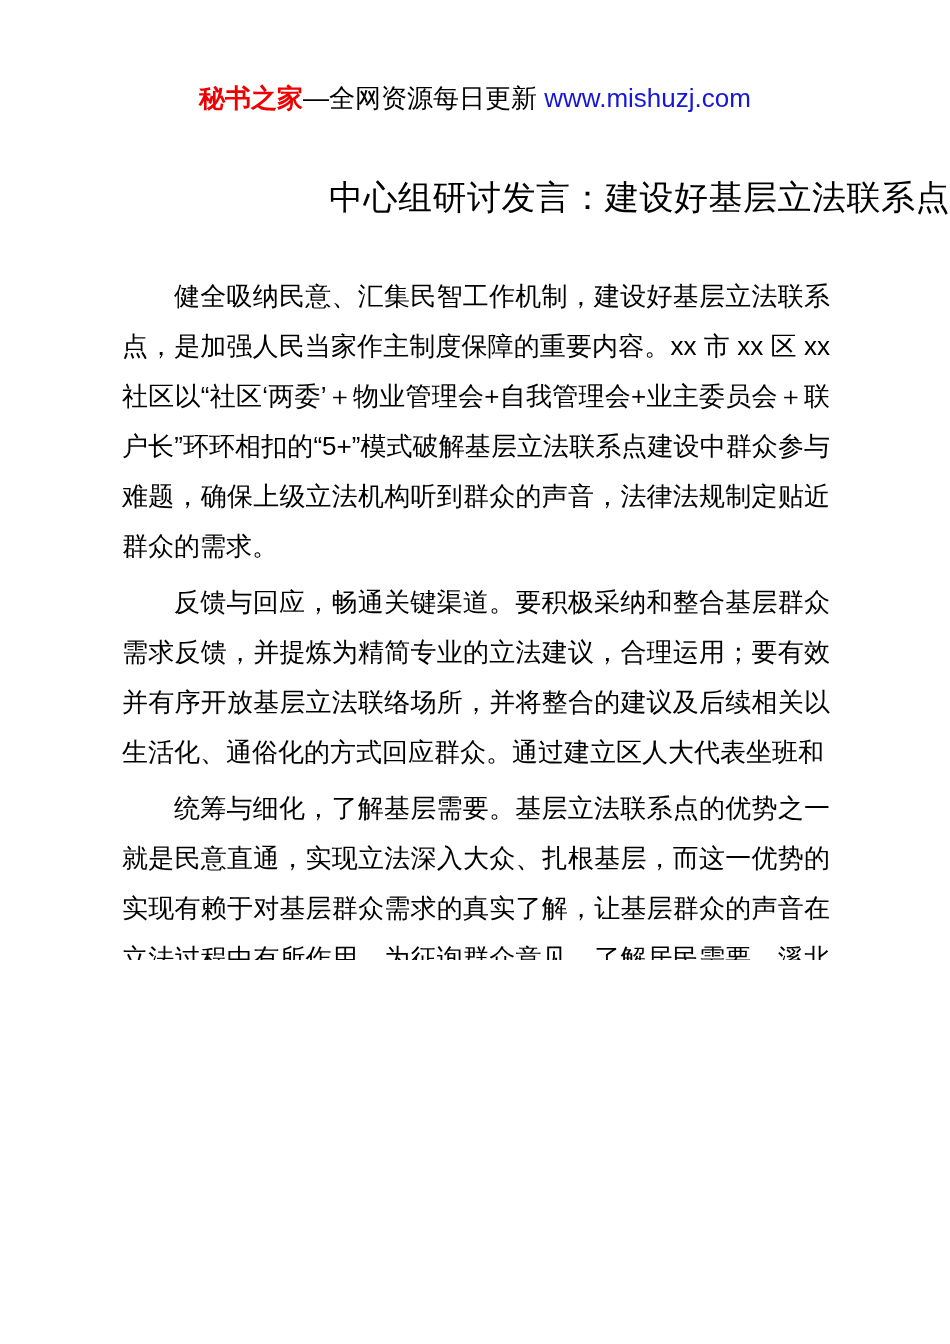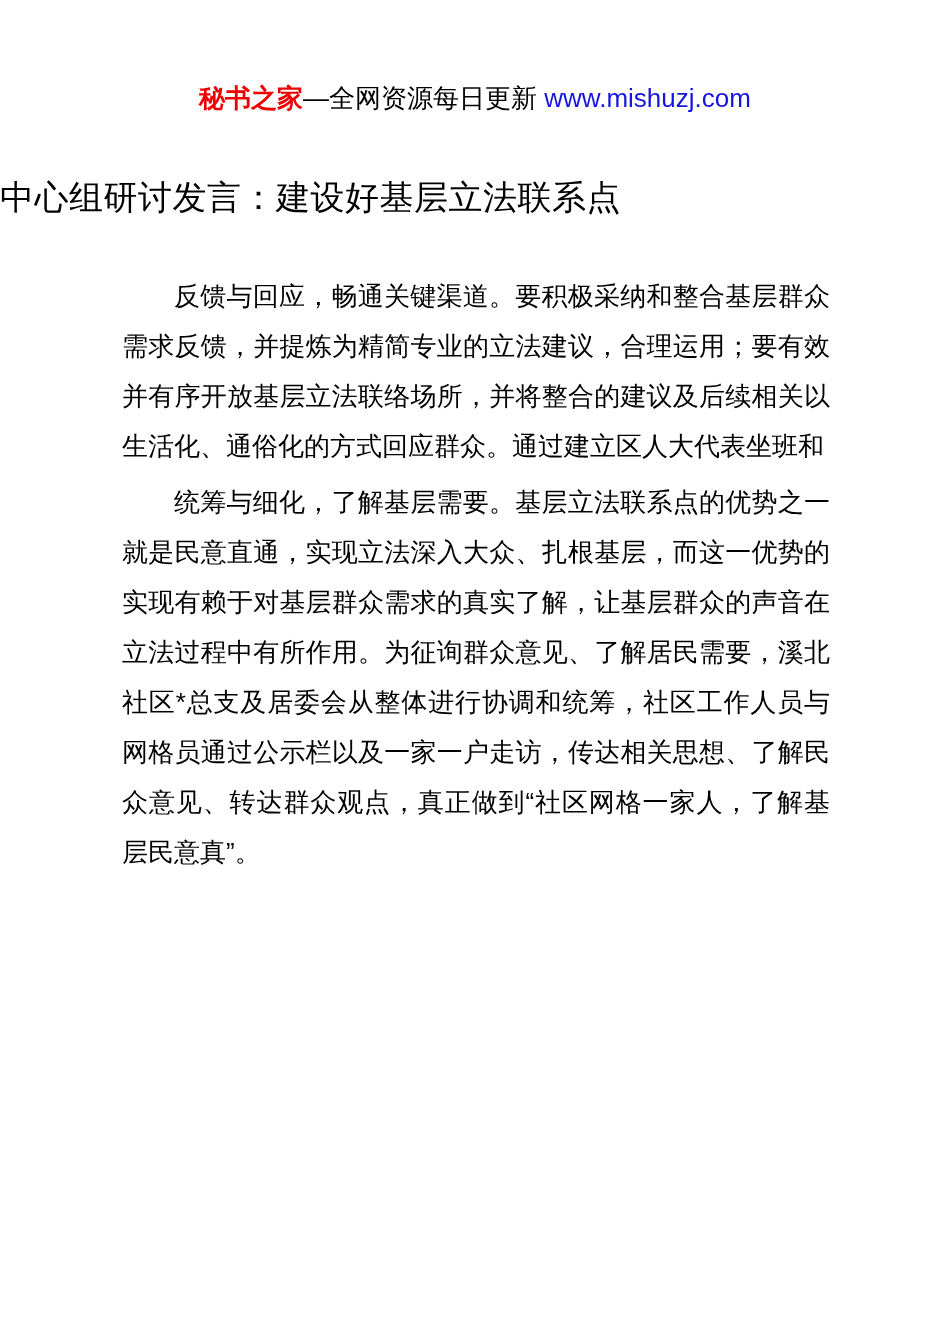--- a/index.html
+++ b/index.html
@@ -26,21 +26,21 @@
   }
   .site-header .tagline {
     color: #000000;
   }
   .site-header .url {
     text-decoration: none;
     cursor: pointer;
   }
   .doc-title {
     margin-top: 61px;
-    text-align: left;
+    text-align: right;
     font-size: 34px;
     font-weight: normal;
     line-height: 44px;
     letter-spacing: 0.5px;
   }
   .content {
     margin: 52px auto 0 122px;
     width: 708px;
     font-size: 26px;
     line-height: 50px;
@@ -69,20 +69,21 @@
 
 <div class="page">
 
   <div class="site-header">
     <span class="brand" style="color: rgb(238, 0, 0);">秘书之家</span><span class="tagline">—全网资源每日更新 </span><a class="url" style="color: rgb(21, 21, 221);">www.mishuzj.com</a>
   </div>
 
   <h1 class="doc-title">中心组研讨发言：建设好基层立法联系点</h1>
 
   <div class="content">
+    <p>健全吸纳民意、汇集民智工作机制，建设好基层立法联系点，是加强人民当家作主制度保障的重要内容。xx 市 xx 区 xx 社区以“社区‘两委’＋物业管理会+自我管理会+业主委员会＋联户长”环环相扣的“5+”模式破解基层立法联系点建设中群众参与难题，确保上级立法机构听到群众的声音，法律法规制定贴近群众的需求。</p>
     <p>反馈与回应，畅通关键渠道。要积极采纳和整合基层群众需求反馈，并提炼为精简专业的立法建议，合理运用；要有效并有序开放基层立法联络场所，并将整合的建议及后续相关以生活化、通俗化的方式回应群众。通过建立区人大代表坐班和</p>
     <p>统筹与细化，了解基层需要。基层立法联系点的优势之一就是民意直通，实现立法深入大众、扎根基层，而这一优势的实现有赖于对基层群众需求的真实了解，让基层群众的声音在立法过程中有所作用。为征询群众意见、了解居民需要，溪北社区*总支及居委会从整体进行协调和统筹，社区工作人员与网格员通过公示栏以及一家一户走访，传达相关思想、了解民众意见、转达群众观点，真正做到“社区网格一家人，了解基层民意真”。</p>
   </div>
 
   <div class="page-number">
     <span class="dash" style="color: rgb(128, 128, 128);">—</span><span>1</span><span class="dash" style="color: rgb(128, 128, 128);">—</span>
   </div>
 
 </div>
 

